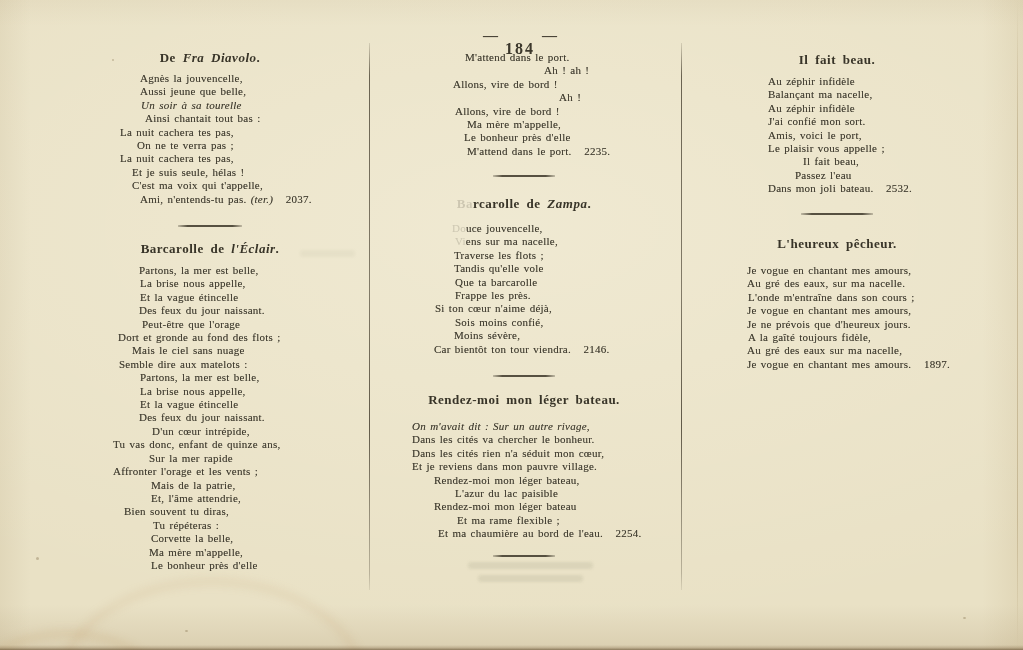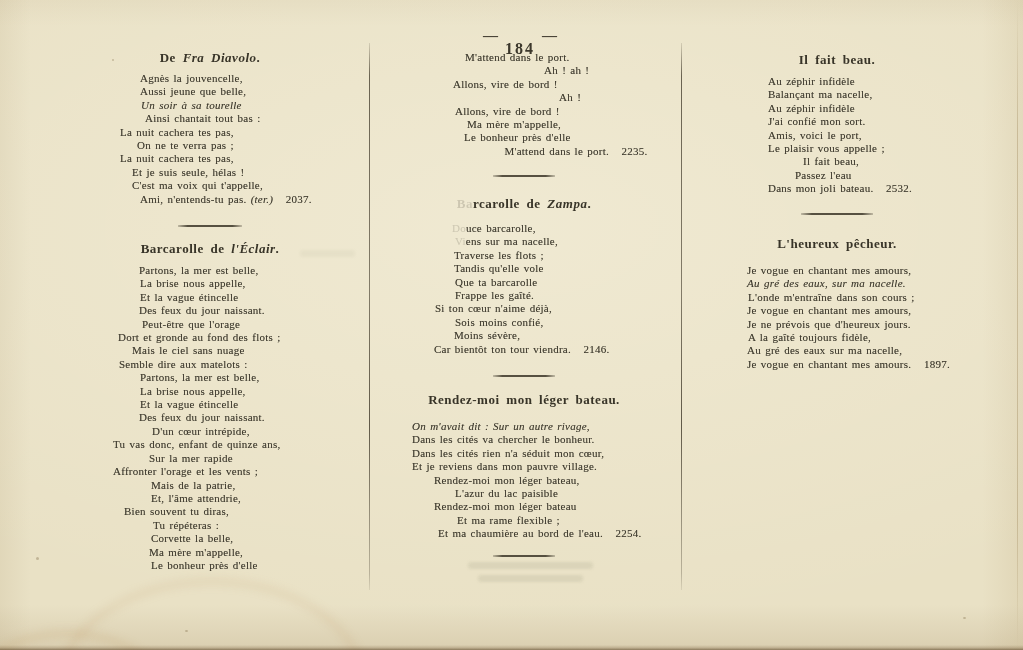--- a/index.html
+++ b/index.html
@@ -139,31 +139,31 @@
       </div>
       <div class="column" style="left: 405px; width: 280px;">
         <div class="lines" style="top: 51px;">
           <div class="line" style="padding-left: 60px;">M'attend dans le port.</div>
           <div class="line" style="padding-left: 139px;">Ah ! ah !</div>
           <div class="line" style="padding-left: 48px;">Allons, vire de bord !</div>
           <div class="line" style="padding-left: 154px;">Ah !</div>
           <div class="line" style="padding-left: 50px;">Allons, vire de bord !</div>
           <div class="line" style="padding-left: 62px;">Ma mère m'appelle,</div>
           <div class="line" style="padding-left: 59px;">Le bonheur près d'elle</div>
-          <div class="line" style="padding-left: 62px; text-align: center;">M'attend dans le port.   2235.</div>
+          <div class="line" style="padding-left: 62px;">M'attend dans le port.   2235.</div>
         </div>
         <div class="hrule" style="top: 175px; width: 62px; left: 88px;"></div>
         <div class="song-title" style="top: 196px; transform: translateX(-21px);"><span class="faded">Ba</span><span>rcarolle de </span><span class="it">Zampa</span><span>.</span></div>
         <div class="lines" style="top: 222px;">
-          <div class="line" style="padding-left: 47px;"><span class="faded">Do</span><span>uce barcarolle,</span></div>
+          <div class="line" style="padding-left: 47px;"><span class="faded">Do</span><span>uce jouvencelle,</span></div>
           <div class="line" style="padding-left: 50px;"><span class="faded">Vi</span><span>ens sur ma nacelle,</span></div>
           <div class="line" style="padding-left: 49px;">Traverse les flots ;</div>
           <div class="line" style="padding-left: 49px;">Tandis qu'elle vole</div>
           <div class="line" style="padding-left: 50px;">Que ta barcarolle</div>
-          <div class="line" style="padding-left: 50px;">Frappe les gaîté.</div>
+          <div class="line" style="padding-left: 50px;">Frappe les près.</div>
           <div class="line" style="padding-left: 30px;">Si ton cœur n'aime déjà,</div>
           <div class="line" style="padding-left: 50px;">Sois moins confié,</div>
           <div class="line" style="padding-left: 49px;">Moins sévère,</div>
           <div class="line" style="padding-left: 29px;">Car bientôt ton tour viendra.   2146.</div>
         </div>
         <div class="hrule" style="top: 375px; width: 62px; left: 88px;"></div>
         <div class="song-title" style="top: 392px; transform: translateX(-21px);"><span>Rendez-moi mon léger bateau.</span></div>
         <div class="lines" style="top: 420px;">
           <div class="line" style="padding-left: 7px; font-style: italic;">On m'avait dit : Sur un autre rivage,</div>
           <div class="line" style="padding-left: 7px;">Dans les cités va chercher le bonheur.</div>
@@ -187,21 +187,21 @@
           <div class="line" style="padding-left: 28px;">Amis, voici le port,</div>
           <div class="line" style="padding-left: 28px;">Le plaisir vous appelle ;</div>
           <div class="line" style="padding-left: 63px;">Il fait beau,</div>
           <div class="line" style="padding-left: 55px;">Passez l'eau</div>
           <div class="line" style="padding-left: 28px;">Dans mon joli bateau.   2532.</div>
         </div>
         <div class="hrule" style="top: 213px; width: 72px; left: 61px;"></div>
         <div class="song-title" style="top: 236px; transform: translateX(-43px);"><span>L'heureux pêcheur.</span></div>
         <div class="lines" style="top: 264px;">
           <div class="line" style="padding-left: 7px;">Je vogue en chantant mes amours,</div>
-          <div class="line" style="padding-left: 7px; font-style: italic;">Au gré des eaux, sur ma nacelle.</div>
+          <div class="line" style="padding-left: 7px;">Au gré des eaux, sur ma nacelle.</div>
           <div class="line" style="padding-left: 8px;">L'onde m'entraîne dans son cours ;</div>
           <div class="line" style="padding-left: 7px;">Je vogue en chantant mes amours,</div>
           <div class="line" style="padding-left: 7px;">Je ne prévois que d'heureux jours.</div>
           <div class="line" style="padding-left: 8px;">A la gaîté toujours fidèle,</div>
           <div class="line" style="padding-left: 7px;">Au gré des eaux sur ma nacelle,</div>
           <div class="line" style="padding-left: 7px;">Je vogue en chantant mes amours.   1897.</div>
         </div>
       </div>
     </div>
 

